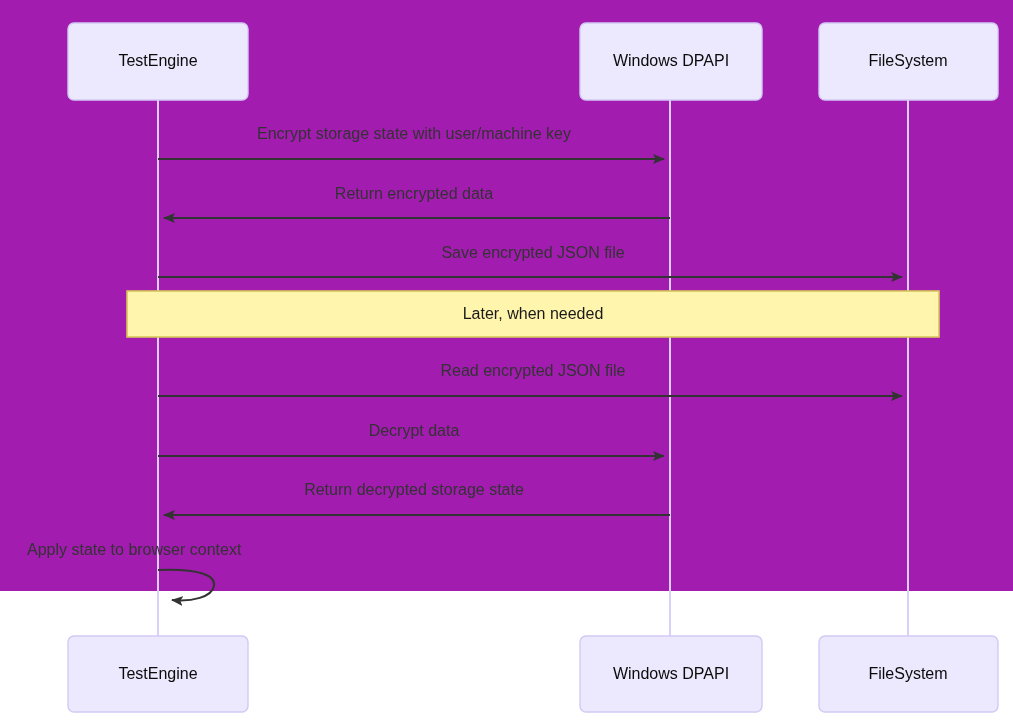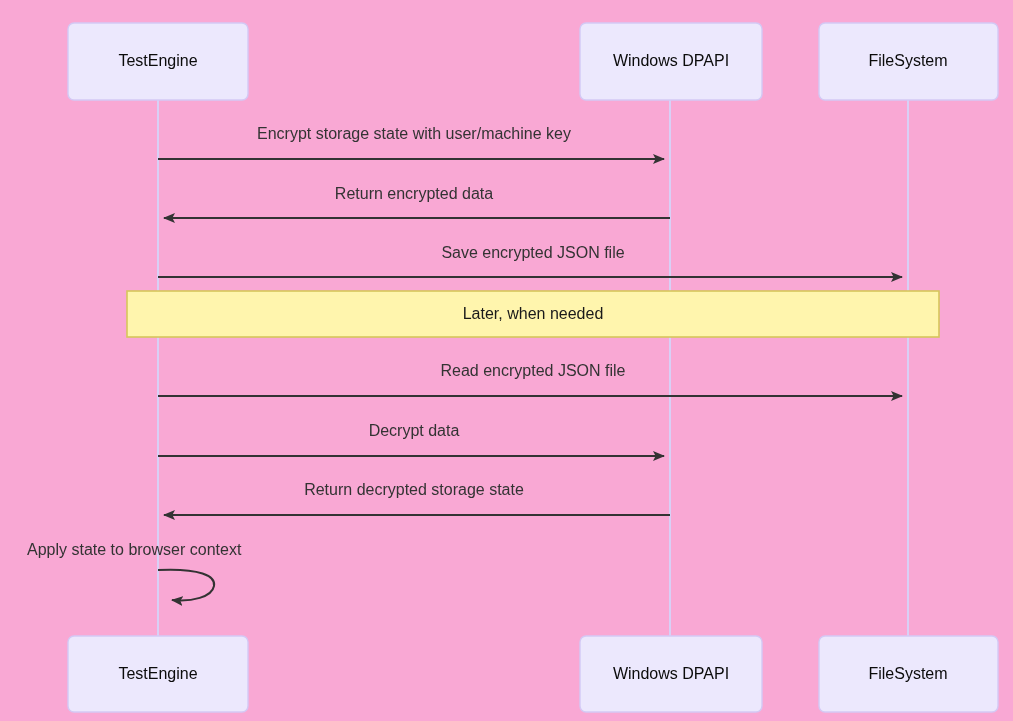--- a/index.html
+++ b/index.html
@@ -10,22 +10,22 @@
   }
   body {
     font-family: "Liberation Sans", "DejaVu Sans", sans-serif;
     width: 1013px;
     height: 721px;
     overflow: hidden;
   }
   #diagram-root {
     position: relative;
     width: 1013px;
-    height: 721px;
-    background: #f9a8d4;
+    height: 591px;
+    background: #a21caf;
   }
   #diagram-svg {
     position: absolute;
     left: 0;
     top: 0;
     width: 1013px;
     height: 721px;
     display: block;
   }
   .participant-label {

